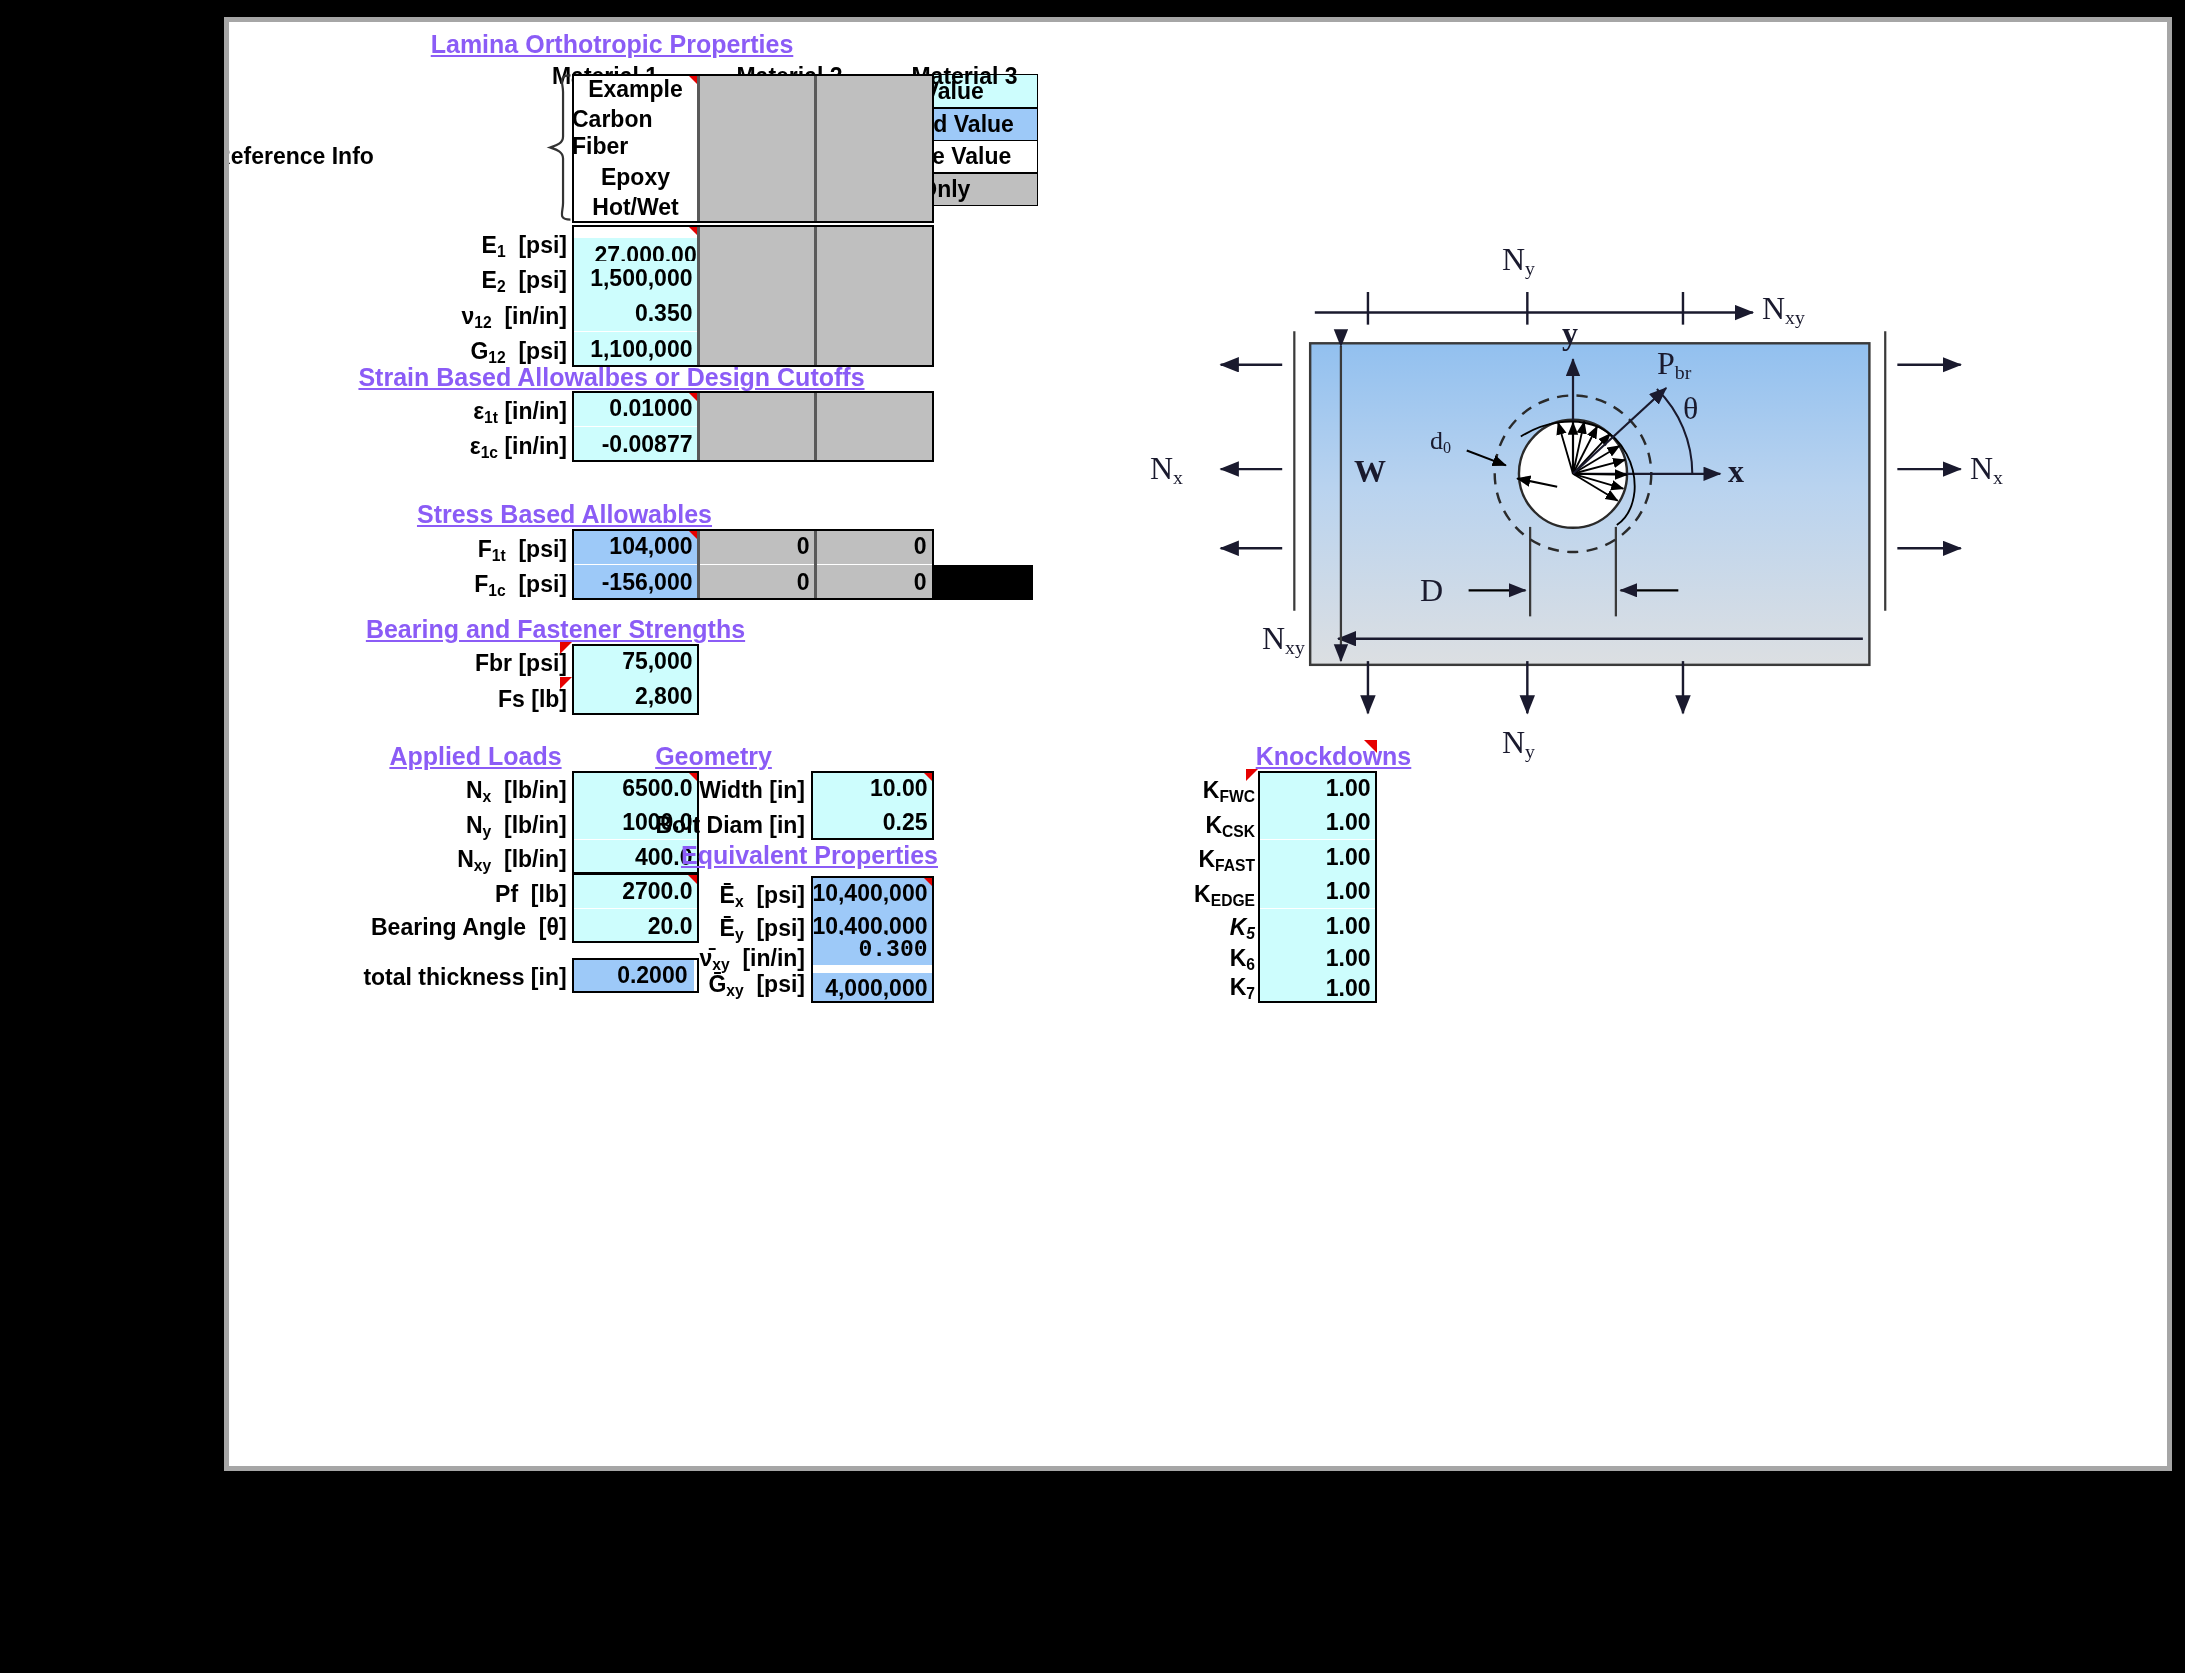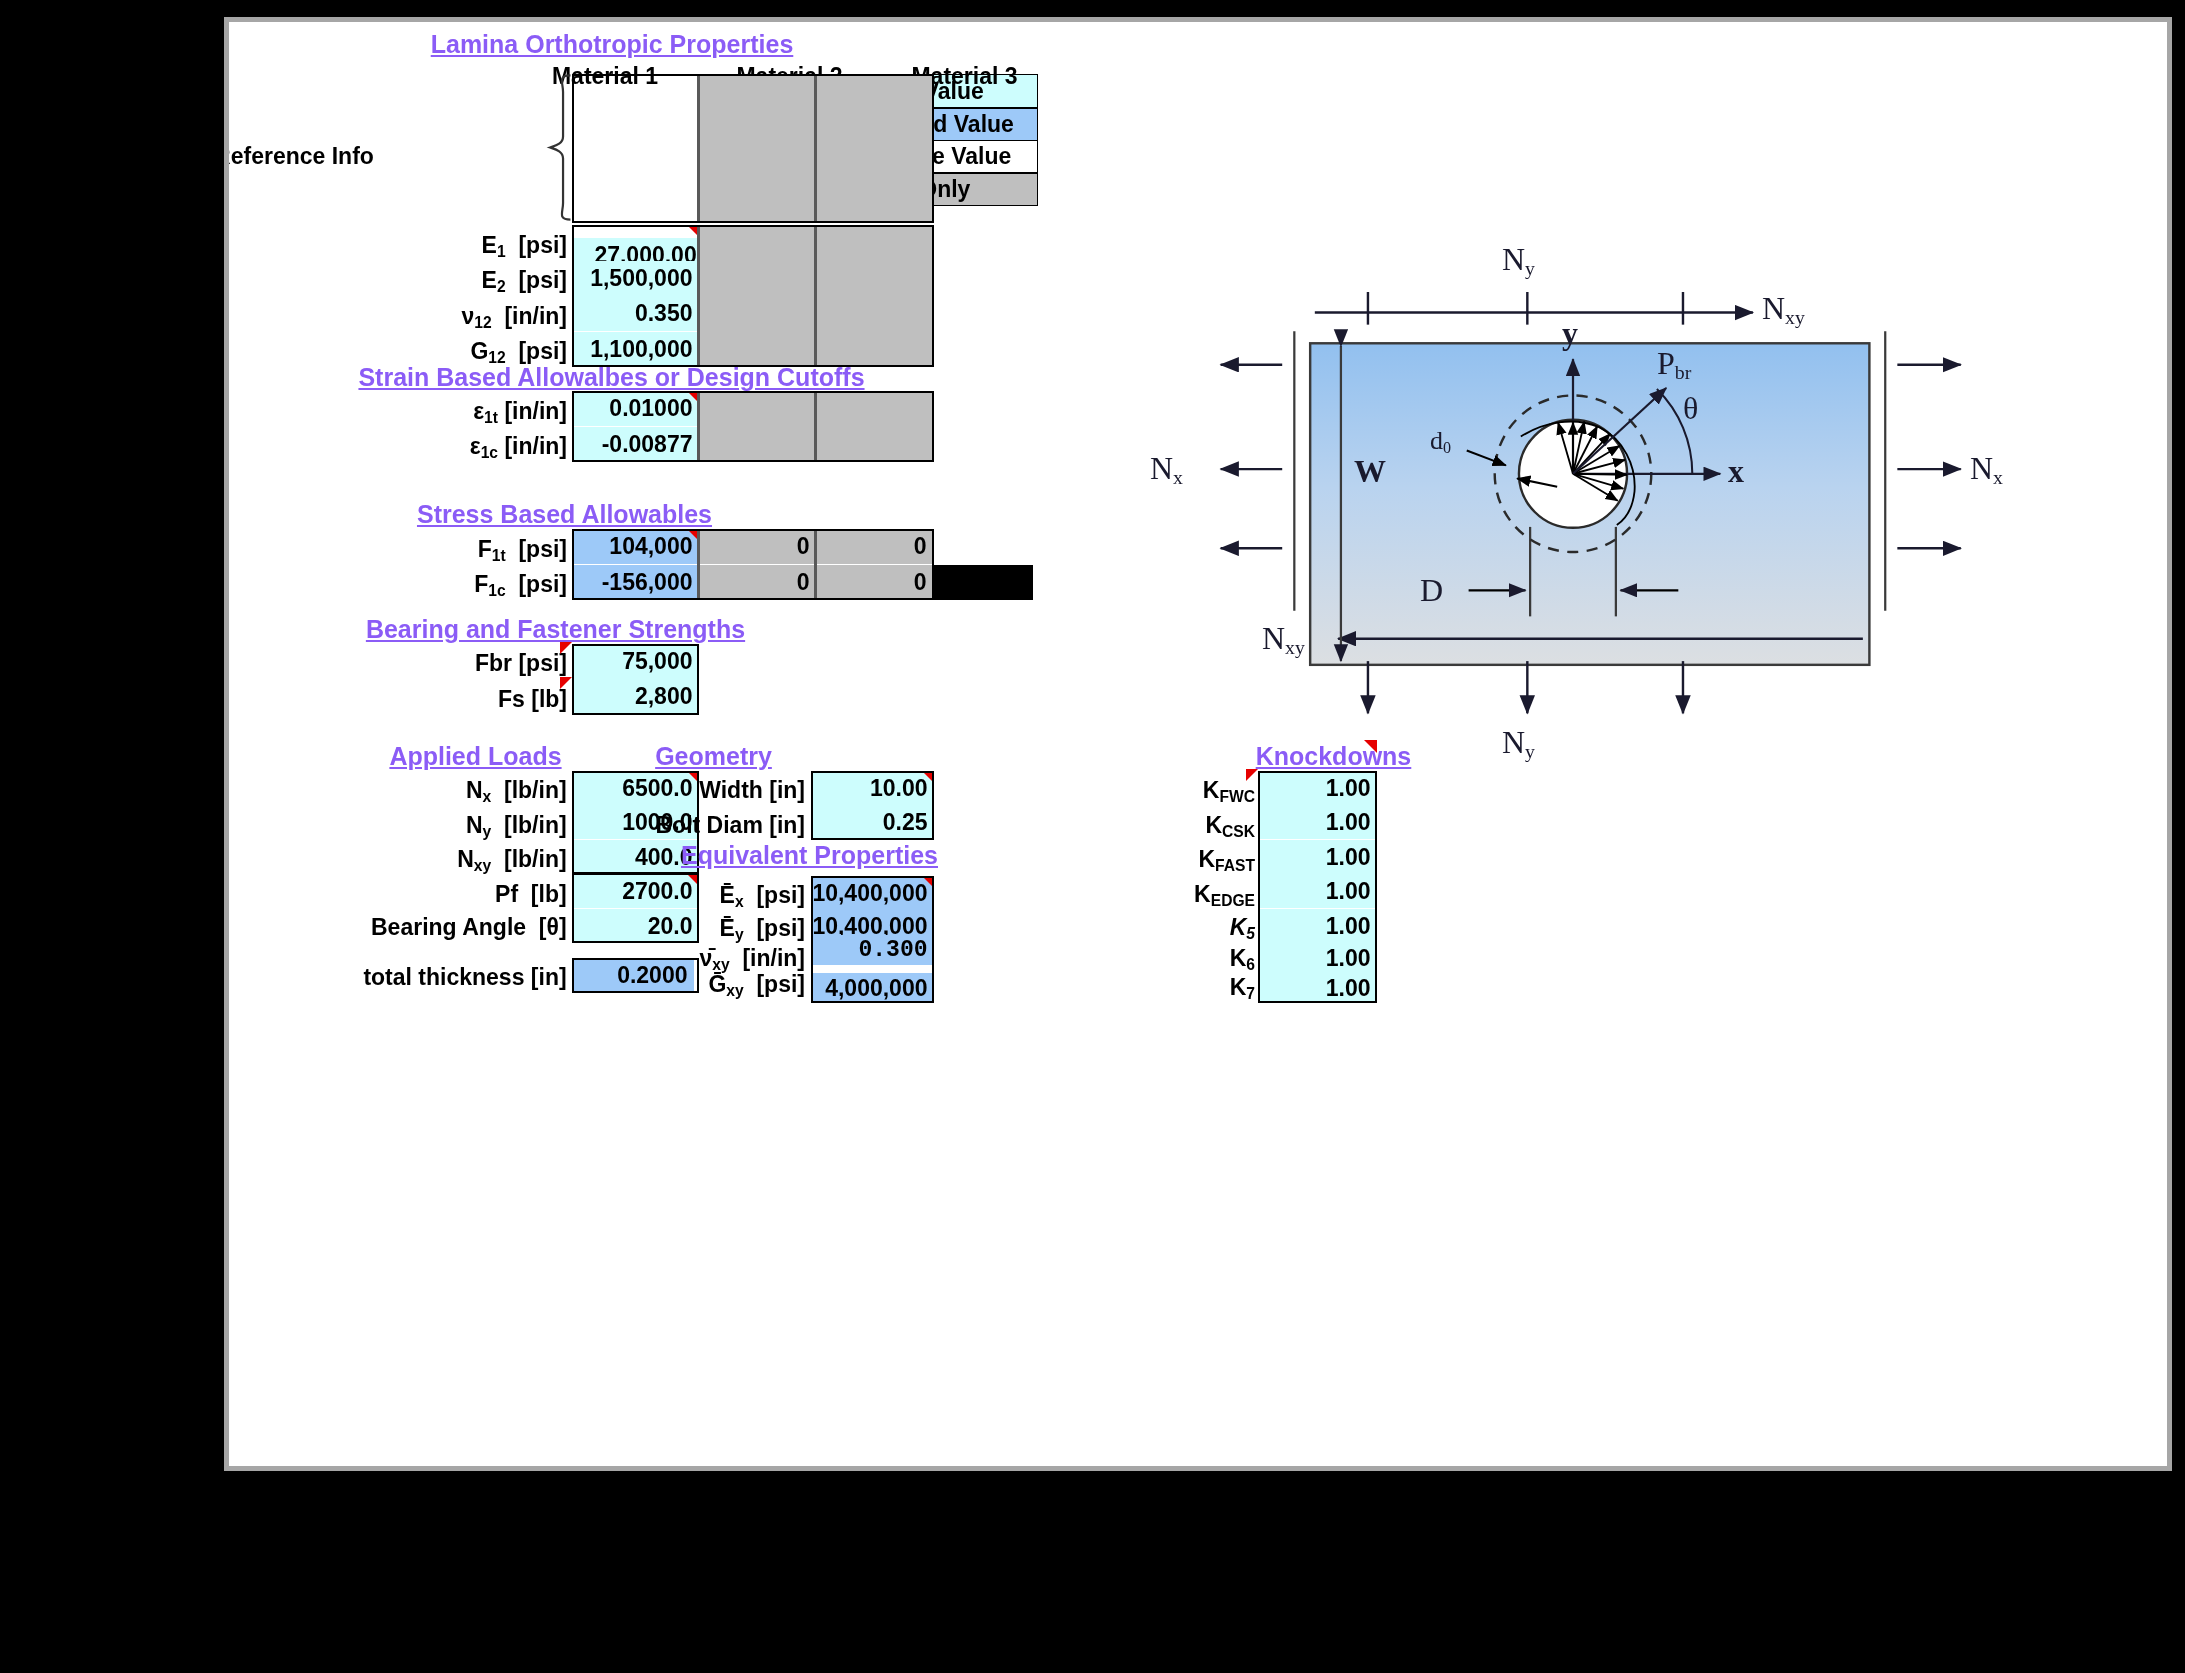--- a/index.html
+++ b/index.html
@@ -65,20 +65,29 @@
 
   <div class="colhdr abs" style="left:280px;top:41px;width:192px;">Material 1</div>
   <div class="colhdr abs" style="left:474px;top:41px;width:173px;">Material 2</div>
   <div class="colhdr abs" style="left:649px;top:41px;width:173px;">Material 3</div>
 
   <div class="refword abs" style="left:-56px;top:121px;width:242px;">Reference Info</div>
   <svg class="abs" style="left:310px;top:51px;" width="37" height="149" viewBox="0 0 40 160">
     <path d="M34 2 C20 2 26 10 26 20 L26 68 C26 76 18 78 12 80 C18 82 26 84 26 92 L26 140 C26 150 20 158 34 158" fill="none" stroke="#333" stroke-width="2.4"></path>
   </svg>
 
+  <div class="cell ref ctr" style="left:343px;top:52px;width:127px;height:149px;">
+    <div class="rmark"></div>
+    <div style="display:flex;flex-direction:column;justify-content:space-around;height:100%;width:100%;align-items:center;">
+      <span>Example</span>
+      <span>Carbon Fiber</span>
+      <span>Epoxy</span>
+      <span>Hot/Wet</span>
+    </div>
+  </div>
   <div class="cell pro" style="left:470px;top:52px;width:117px;height:149px;"></div>
   <div class="cell pro" style="left:587px;top:52px;width:117px;height:149px;"></div>
   <div class="bx" style="left:343px;top:52px;width:362px;height:149px;"></div>
   <div class="vsep" style="left:468px;top:54px;height:145px;"></div>
   <div class="vsep" style="left:585px;top:54px;height:145px;"></div>
 
   <div class="rlbl abs" style="left:84px;top:210px;width:254px;">E<span class="sub">1</span>&nbsp; [psi]</div>
   <div class="rlbl abs" style="left:84px;top:245px;width:254px;">E<span class="sub">2</span>&nbsp; [psi]</div>
   <div class="rlbl abs" style="left:84px;top:281px;width:254px;">ν<span class="sub">12</span>&nbsp; [in/in]</div>
   <div class="rlbl abs" style="left:84px;top:316px;width:254px;">G<span class="sub">12</span>&nbsp; [psi]</div>

